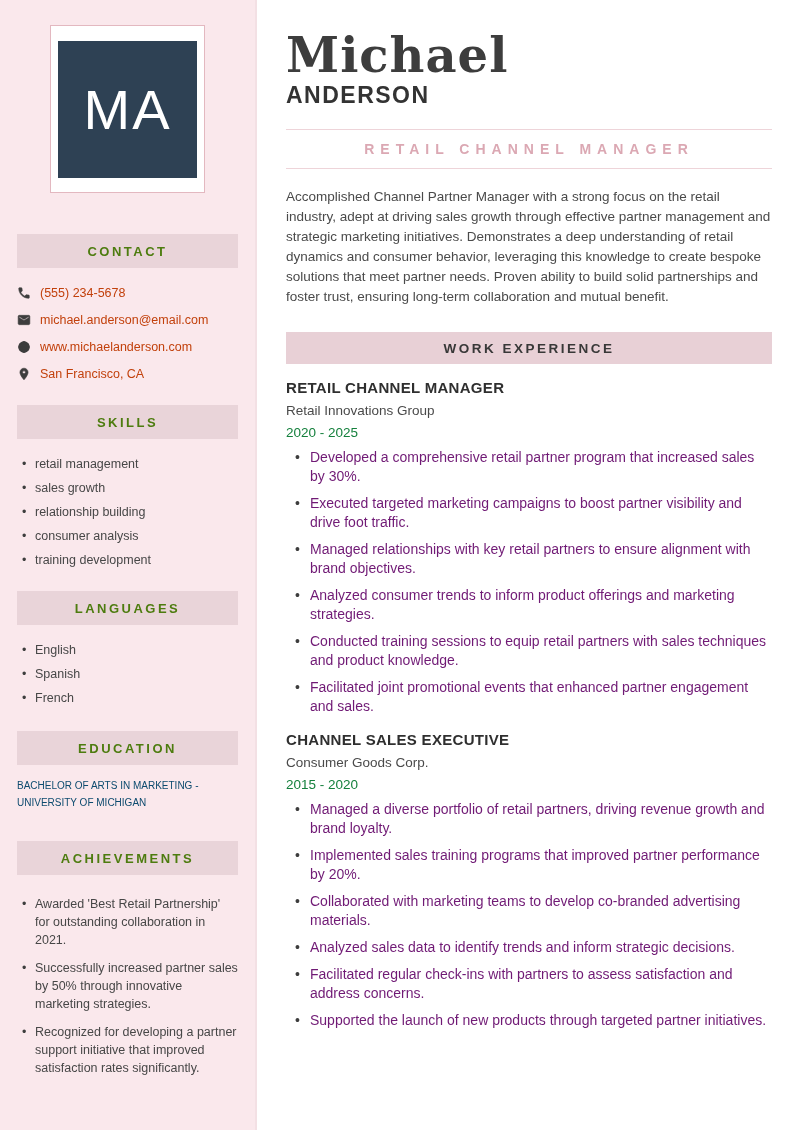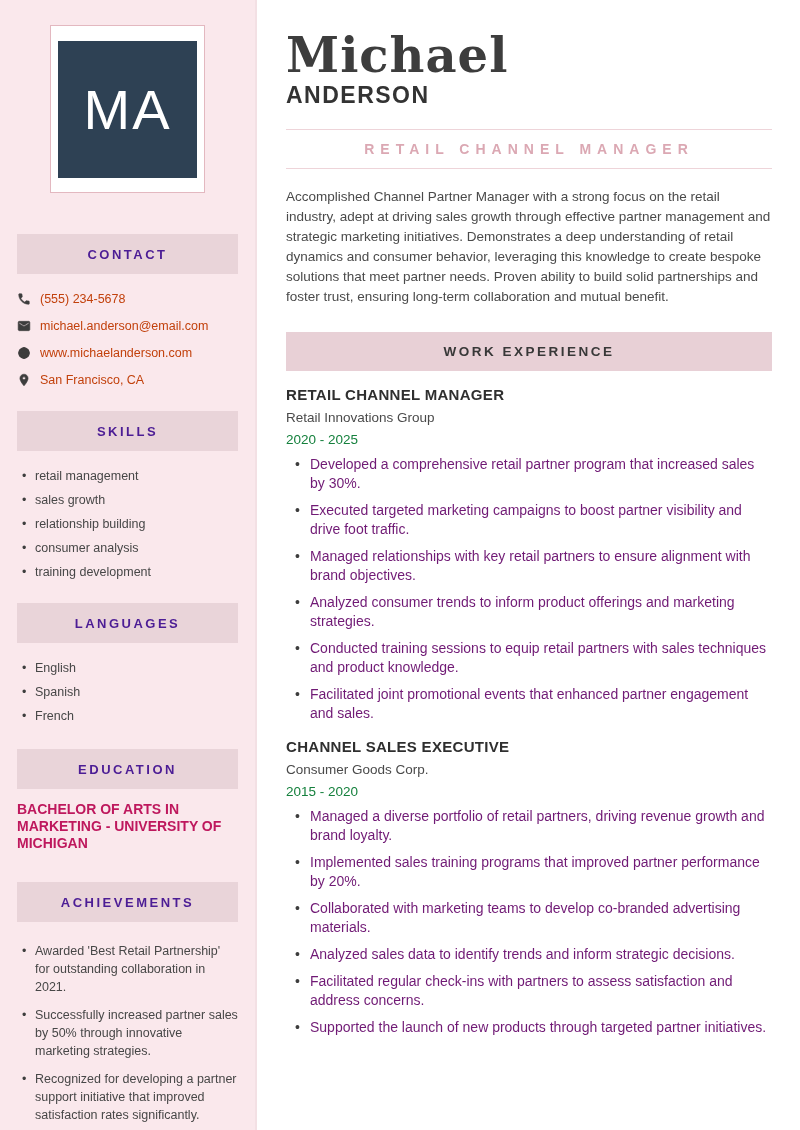--- a/index.html
+++ b/index.html
@@ -26,25 +26,25 @@
     display: flex; align-items: center; justify-content: center;
   }
   .monogram-box {
     width: 139px; height: 137px;
     background: #2e4154;
     color: #ffffff;
     display: flex; align-items: center; justify-content: center;
     font-size: 56px; font-weight: 500; letter-spacing: 2px;
   }
   .side-band {
-    margin: 0 17px; height: 40px;
+    margin: 0 17px; height: 34px;
     background: #e9d4d9;
     display: flex; align-items: center; justify-content: center;
     font-size: 13px; font-weight: 700; letter-spacing: 2.5px;
-    color: #4c1d95;
+    color: #4d7c0f;
   }
   .band-contact { margin-top: 41px; }
   .band-skills { margin-top: 24px; }
   .band-languages { margin-top: 22px; }
   .band-education { margin-top: 24px; }
   .band-achievements { margin-top: 30px; }
 
   .contact-list { padding: 12px 17px 0 17px; list-style: none; }
   .contact-item { display: flex; align-items: center; margin-top: 13px; }
   .contact-item:first-child { margin-top: 6px; }
@@ -62,22 +62,22 @@
   }
   .bullet-list li::before {
     content: "•";
     position: absolute; left: 0; top: 0;
     color: #3d3d3d;
   }
   .achieve-list li { margin-top: 10px; line-height: 18px; }
 
   .edu-text {
     padding: 12px 17px 0 17px;
-    font-size: 14px; font-weight: 700; line-height: 17px;
-    color: #be185d;
+    font-size: 10px; font-weight: 400; line-height: 17px;
+    color: #0c4a6e;
   }
 
   
   .main { flex: 1; padding: 30px 28px 0 29px; }
   .first-name {
     font-family: "DejaVu Serif", serif;
     font-weight: 600;
     font-size: 48px; line-height: 50px;
     color: #3d3d3d;
     letter-spacing: 1px;
@@ -92,21 +92,21 @@
     font-size: 14px; font-weight: 700; letter-spacing: 6px;
     color: #dba8b3;
     padding: 11px 0;
   }
   .summary {
     margin-top: 18px;
     font-size: 13.5px; line-height: 20px;
     color: #4a4a4a;
   }
   .main-band {
-    margin-top: 25px; height: 39px;
+    margin-top: 25px; height: 32px;
     background: #e8d0d6;
     display: flex; align-items: center; justify-content: center;
     font-size: 13.5px; font-weight: 700; letter-spacing: 2.5px;
     color: #383838;
   }
   .job { margin-top: 15px; }
   .job-name { font-size: 15px; font-weight: 700; letter-spacing: 0.3px; color: #2f2f2f; }
   .job-company { font-size: 13.5px; color: #4a4a4a; margin-top: 7px; }
   .job-dates { font-size: 13.5px; color: #15803d; margin-top: 7px; }
   .job-bullets { list-style: none; margin-top: 4px; }

